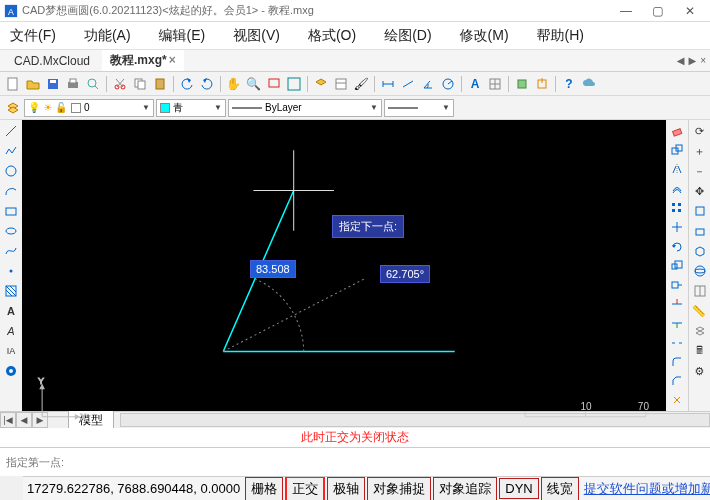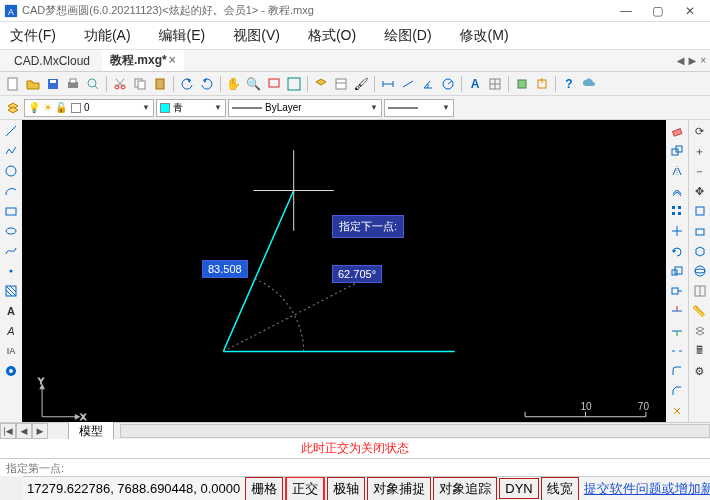--- a/index.html
+++ b/index.html
@@ -25,32 +25,32 @@
   .drop { display: flex; align-items: center; height: 18px; border: 1px solid #b0b0b0; background: #fff; padding: 0 3px; font-size: 10px; gap:3px; }
   .drop .caret { font-size: 8px; color: #444; }
 
   .workrow { flex: 1; display: flex; min-height: 0; }
   .vtool { width: 22px; background: #f3f3f3; display: flex; flex-direction: column; align-items: center; padding: 2px 0; gap: 2px; }
   .vbtn { width: 18px; height: 18px; display: flex; align-items: center; justify-content: center; font-size: 11px; color: #333; }
 
   .canvas-wrap { flex: 1; display: flex; flex-direction: column; background: #000; position: relative; }
   .canvas { flex: 1; position: relative; }
   svg.drawing { position: absolute; inset: 0; }
-  .dim-box { position: absolute; background: #2a3a9c; color: #fff; font-size: 11px; padding: 2px 5px; border: 1px solid #4a5adc; }
+  .dim-box { position: absolute; background: #2a3a9c; color: #fff; font-size: 11px; padding: 2px 5px; border: 1px solid #4a5adc; margin-left: 48px; }
   .dim-box.sel { background: #1e5bd6; }
   .prompt-box { position: absolute; background: #2a3a9c; color: #fff; font-size: 11px; padding: 3px 6px; border: 1px solid #4a5adc; }
 
   .hscroll { height: 17px; background: #f0f0f0; border-top: 1px solid #ccc; display: flex; align-items: center; }
   .hscroll .arrows { display: flex; gap: 0; }
   .hscroll .arrow { width: 16px; height: 16px; display: inline-flex; align-items: center; justify-content: center; font-size: 9px; color: #555; border: 1px solid #c0c0c0; background: #eee; }
   .hscroll .modeltab { padding: 1px 10px; font-size: 12px; background: #fff; border: 1px solid #b0b0b0; margin-left: 20px; }
   .hscroll .track { flex:1; height: 14px; background: #e8e8e8; margin-left: 6px; border: 1px solid #c8c8c8; }
 
   .redtext { text-align: center; color: #ff2020; font-size: 12px; padding: 1px 0; background: #fff; }
-  .cmdline { height: 18px; background: #fff; border-top: 1px solid #ccc; padding: 8px 6px; display:flex; align-items: center; }
+  .cmdline { height: 18px; background: #fff; border-top: 1px solid #ccc; padding: 14px 6px; display:flex; align-items: center; }
   .cmdline input { border: none; outline: none; font-size: 11px; width: 100%; }
 
   .statusbar { height: 24px; background: #f5f5f5; border-top: 1px solid #ccc; display: flex; align-items: center; font-size: 13px; white-space: nowrap; overflow: hidden; margin-left: 23px; }
   .statusbar .coord { padding: 0 4px; }
   .statusbar .sbtn { padding: 2px 5px; border: 1px solid #b91c1c; margin: 0 1px; background: #f0f0f0; font-size: 13px; }
   .statusbar .sbtn.hl { border: 2px solid #ff2020; }
   .statusbar .link { color: #1a4fd6; text-decoration: underline; padding: 0 4px; }
 </style>
 </head>
 <body>
@@ -67,20 +67,21 @@
 </div>
 
 <div class="menubar">
   <div class="mi">文件(F)</div>
   <div class="mi">功能(A)</div>
   <div class="mi">编辑(E)</div>
   <div class="mi">视图(V)</div>
   <div class="mi">格式(O)</div>
   <div class="mi">绘图(D)</div>
   <div class="mi">修改(M)</div>
+  <div class="mi">帮助(H)</div>
 </div>
 
 <div class="tabbar">
   <div class="tab">CAD.MxCloud</div>
   <div class="tab active"><span>教程.mxg*</span><span class="close-tab">×</span></div>
   <div class="right-controls">
     <span>◀</span>
     <span>▶</span>
     <span>×</span>
   </div>

